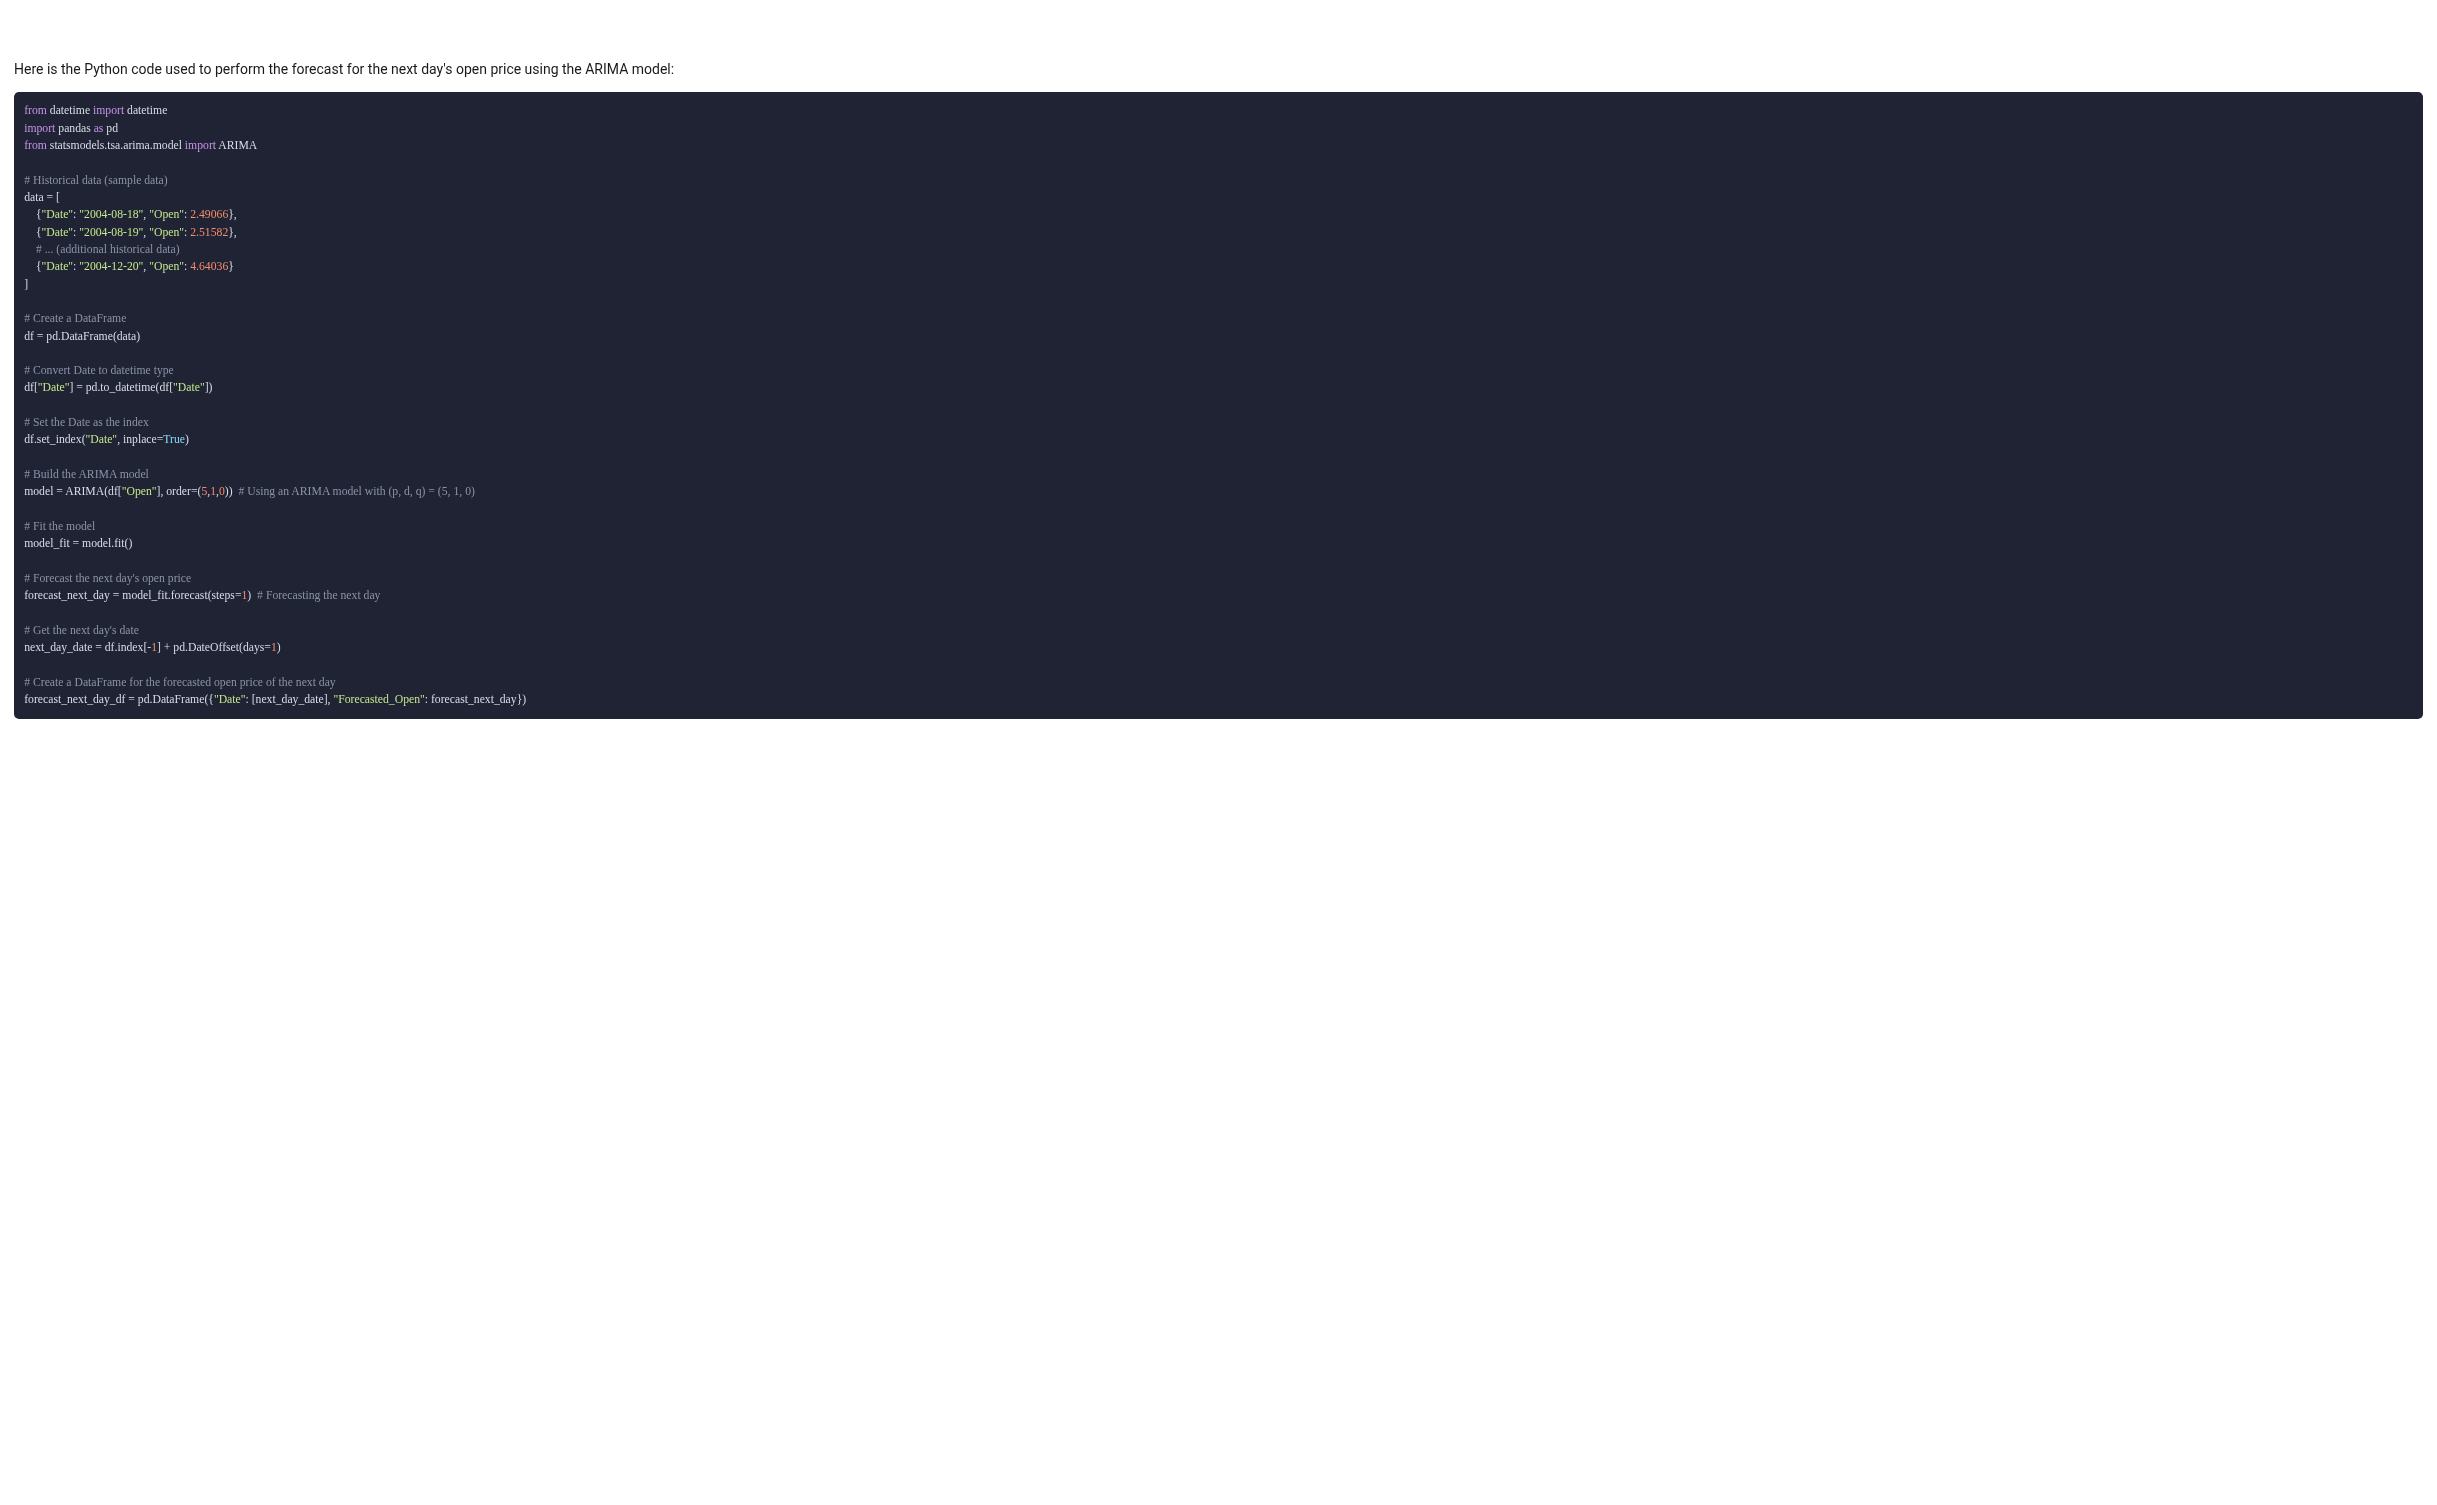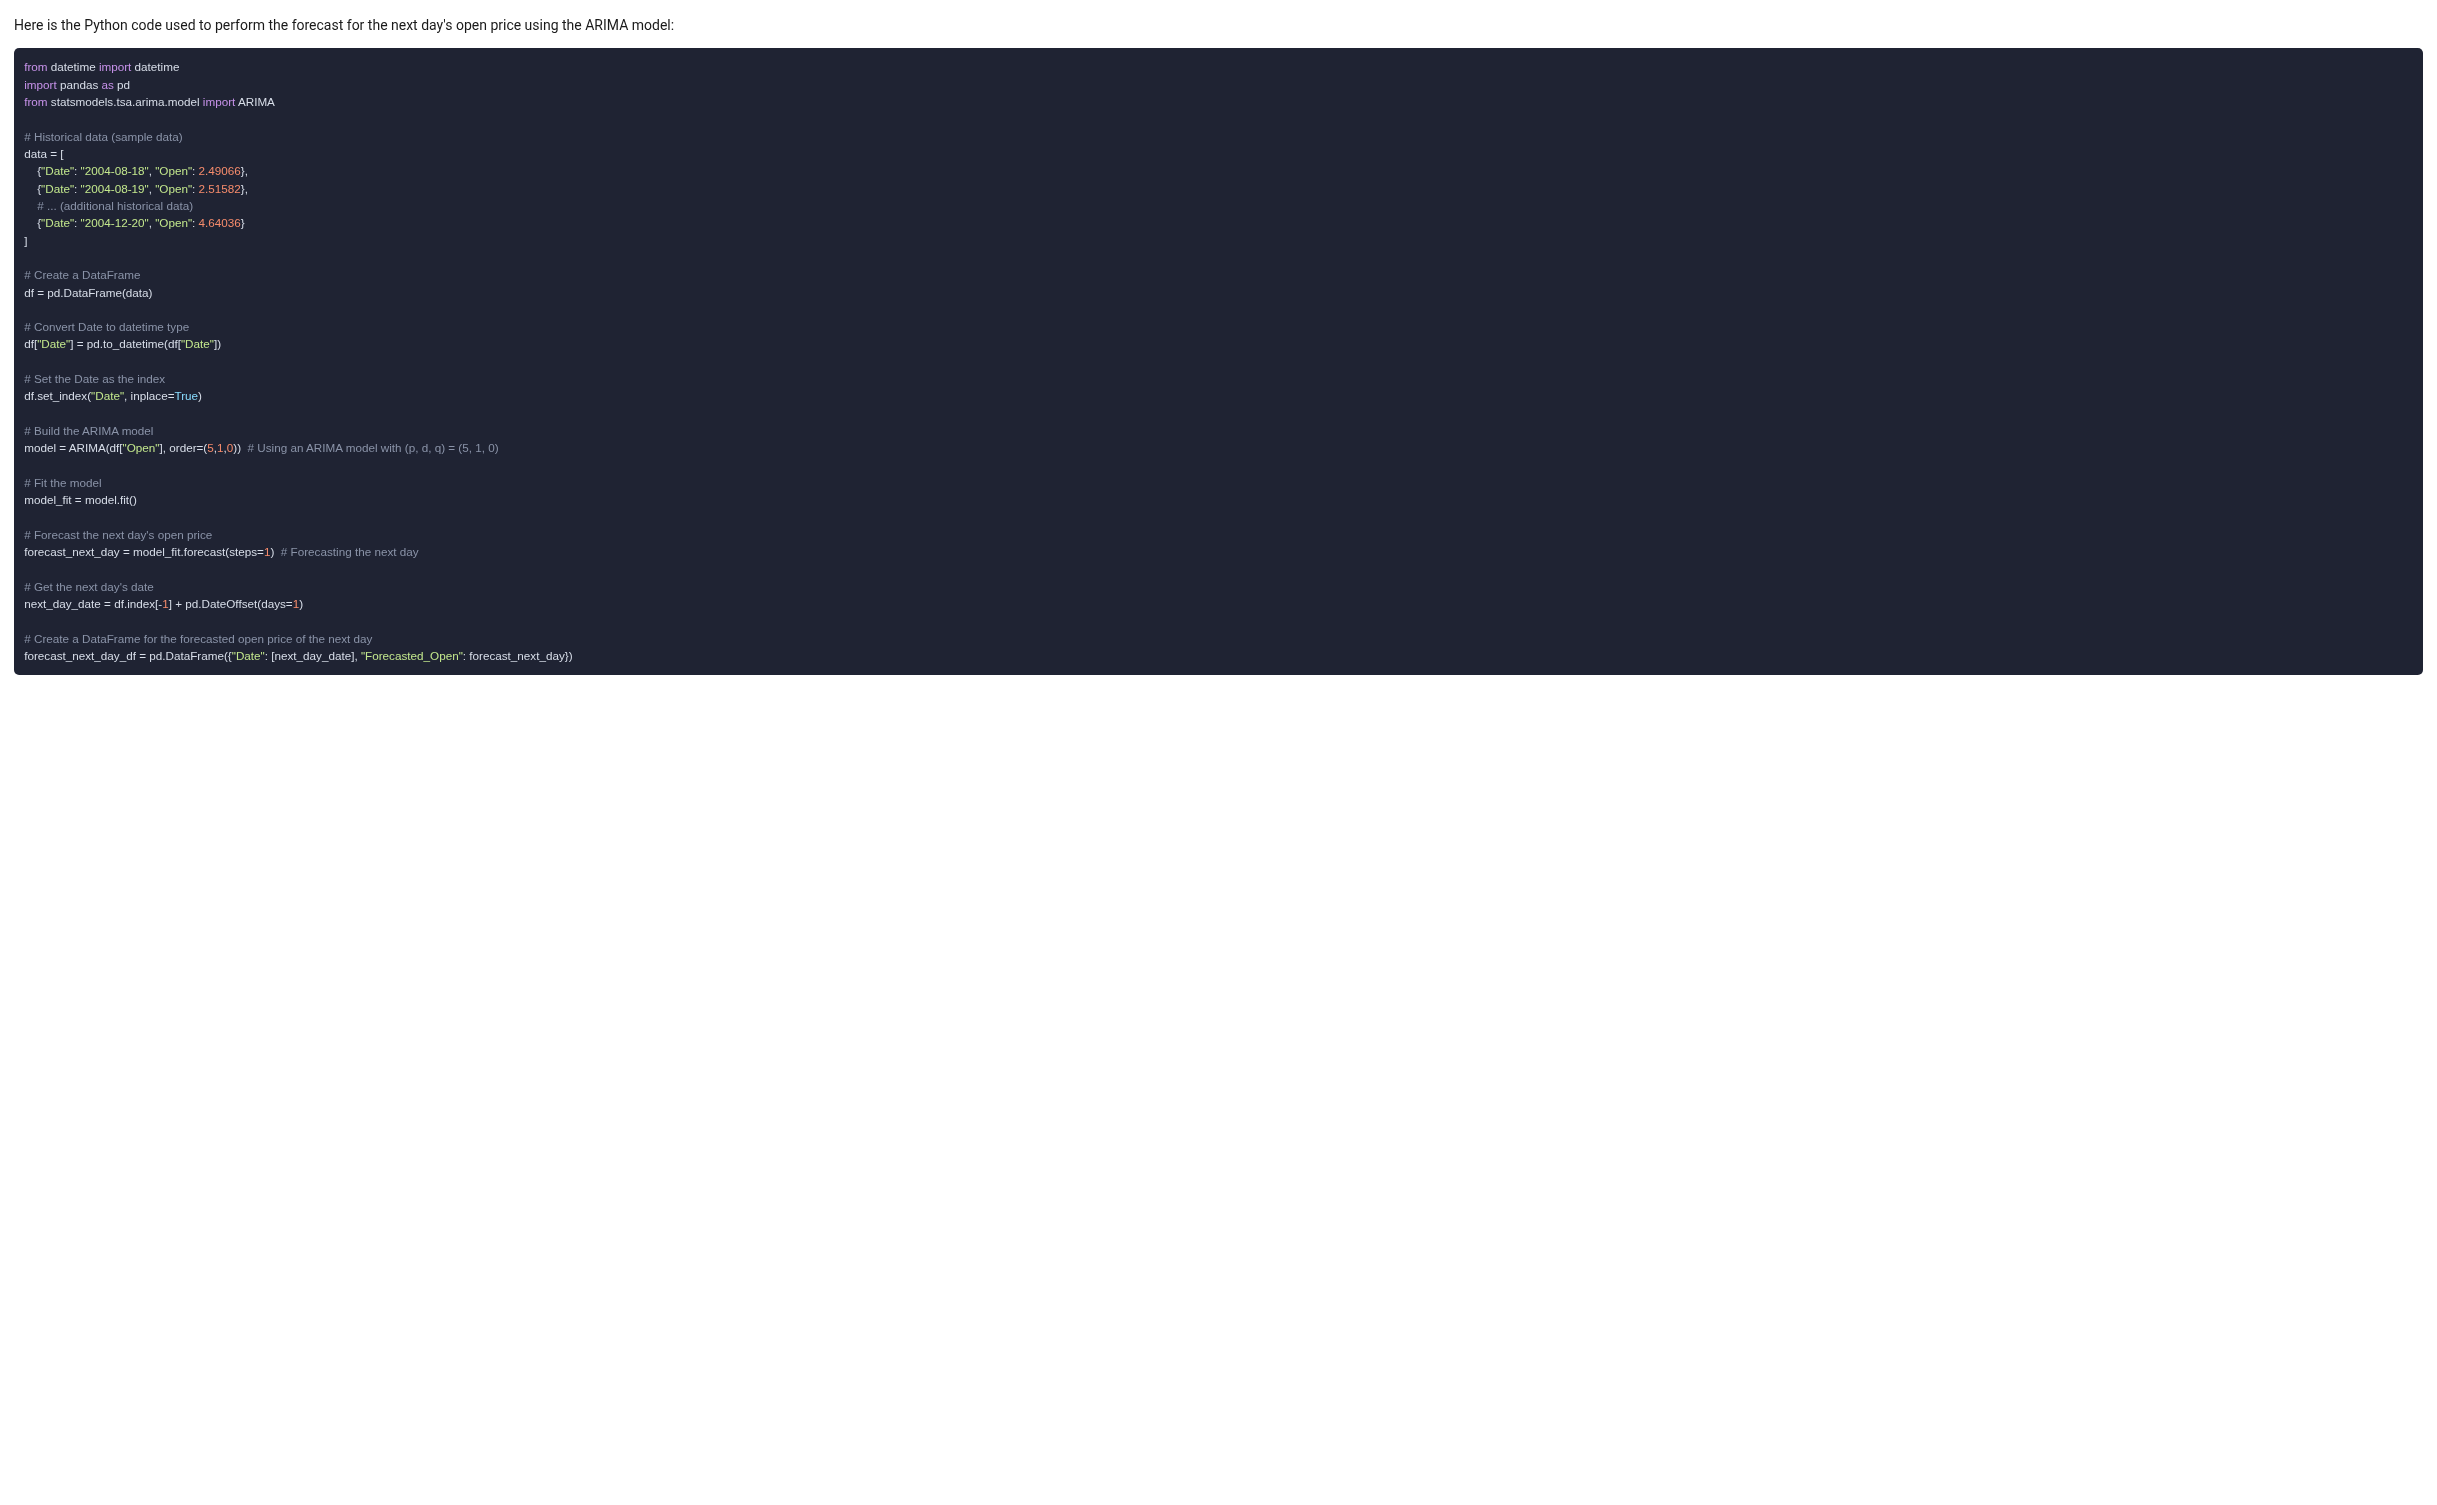--- a/index.html
+++ b/index.html
@@ -10,28 +10,29 @@
     body {
       font-family: -apple-system, BlinkMacSystemFont, 'Segoe UI', Roboto, sans-serif;
       background: #fff;
       padding: 0;
     }
     .description {
       font-size: 14px;
       color: #1a1a1a;
       padding: 16px 14px 12.7px 14px;
       line-height: 1.4;
+      margin-top: 44px;
     }
     .code-block {
       background: #1f2333;
       color: #d4d4d4;
       margin: 0 14px 14px 14px;
       padding: 10.2px;
       border-radius: 5.1px;
-      font-family: Liberation Sans, sans-serif;
+      font-family: Liberation Serif, serif;
       font-size: 11.7px;
       line-height: 1.48;
       overflow-x: auto;
       white-space: pre;
     }
     .kw { color: #c792ea; }
     .str { color: #c3e88d; }
     .num { color: #f78c6c; }
     .com { color: #8a93a8; }
     .bool { color: #89ddff; }

